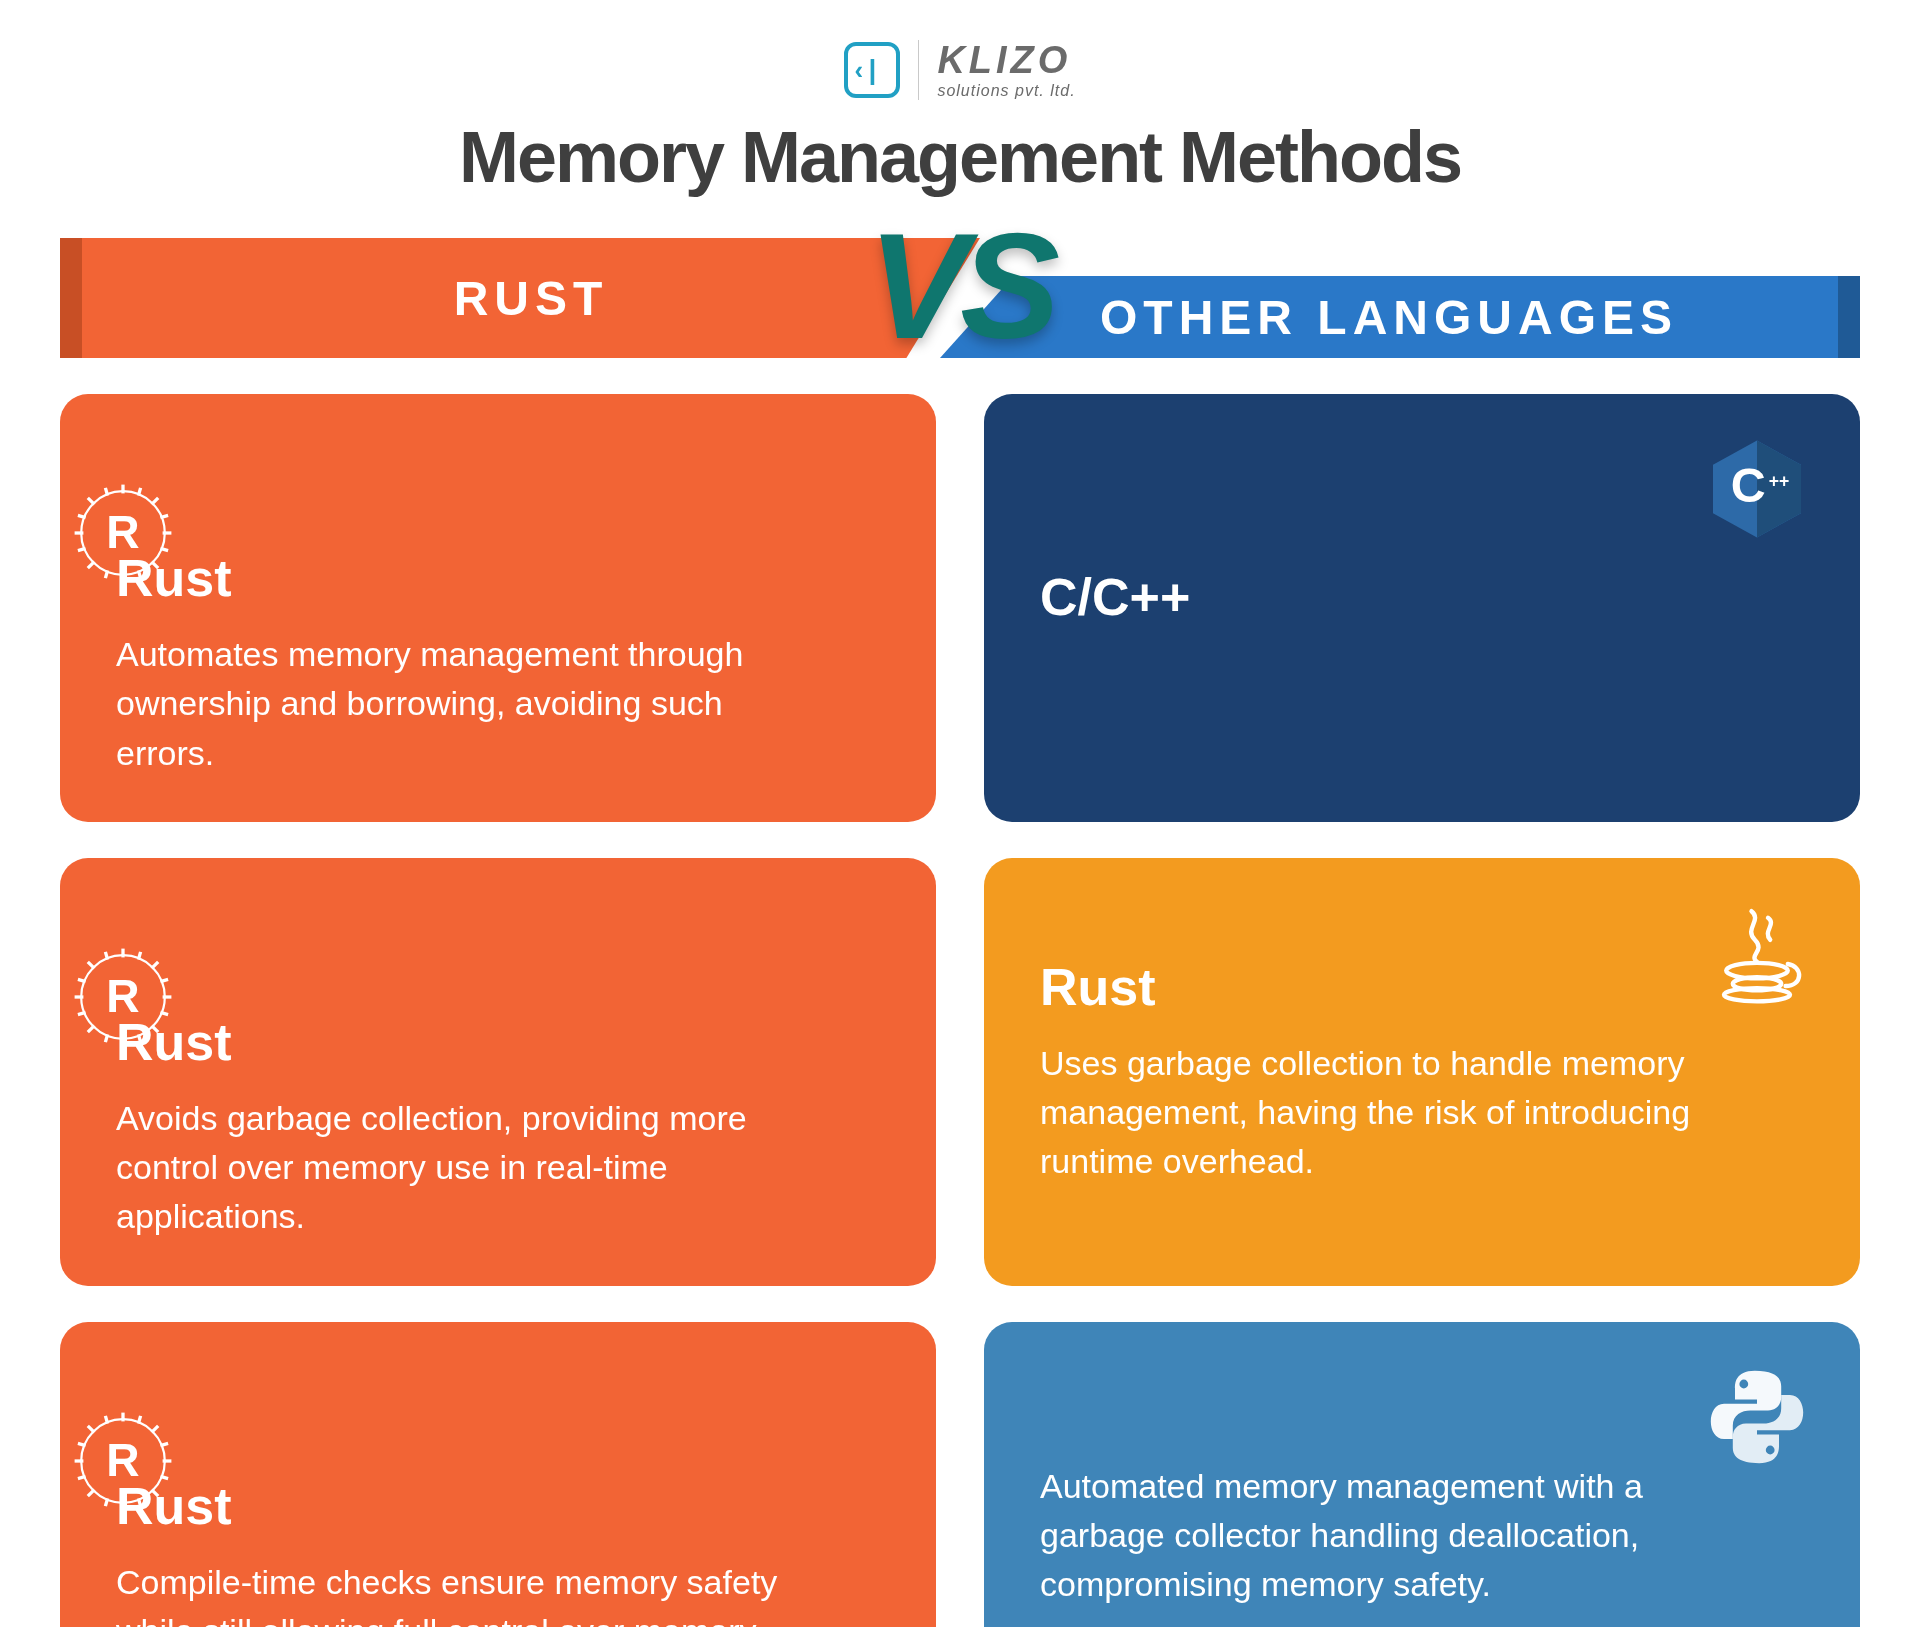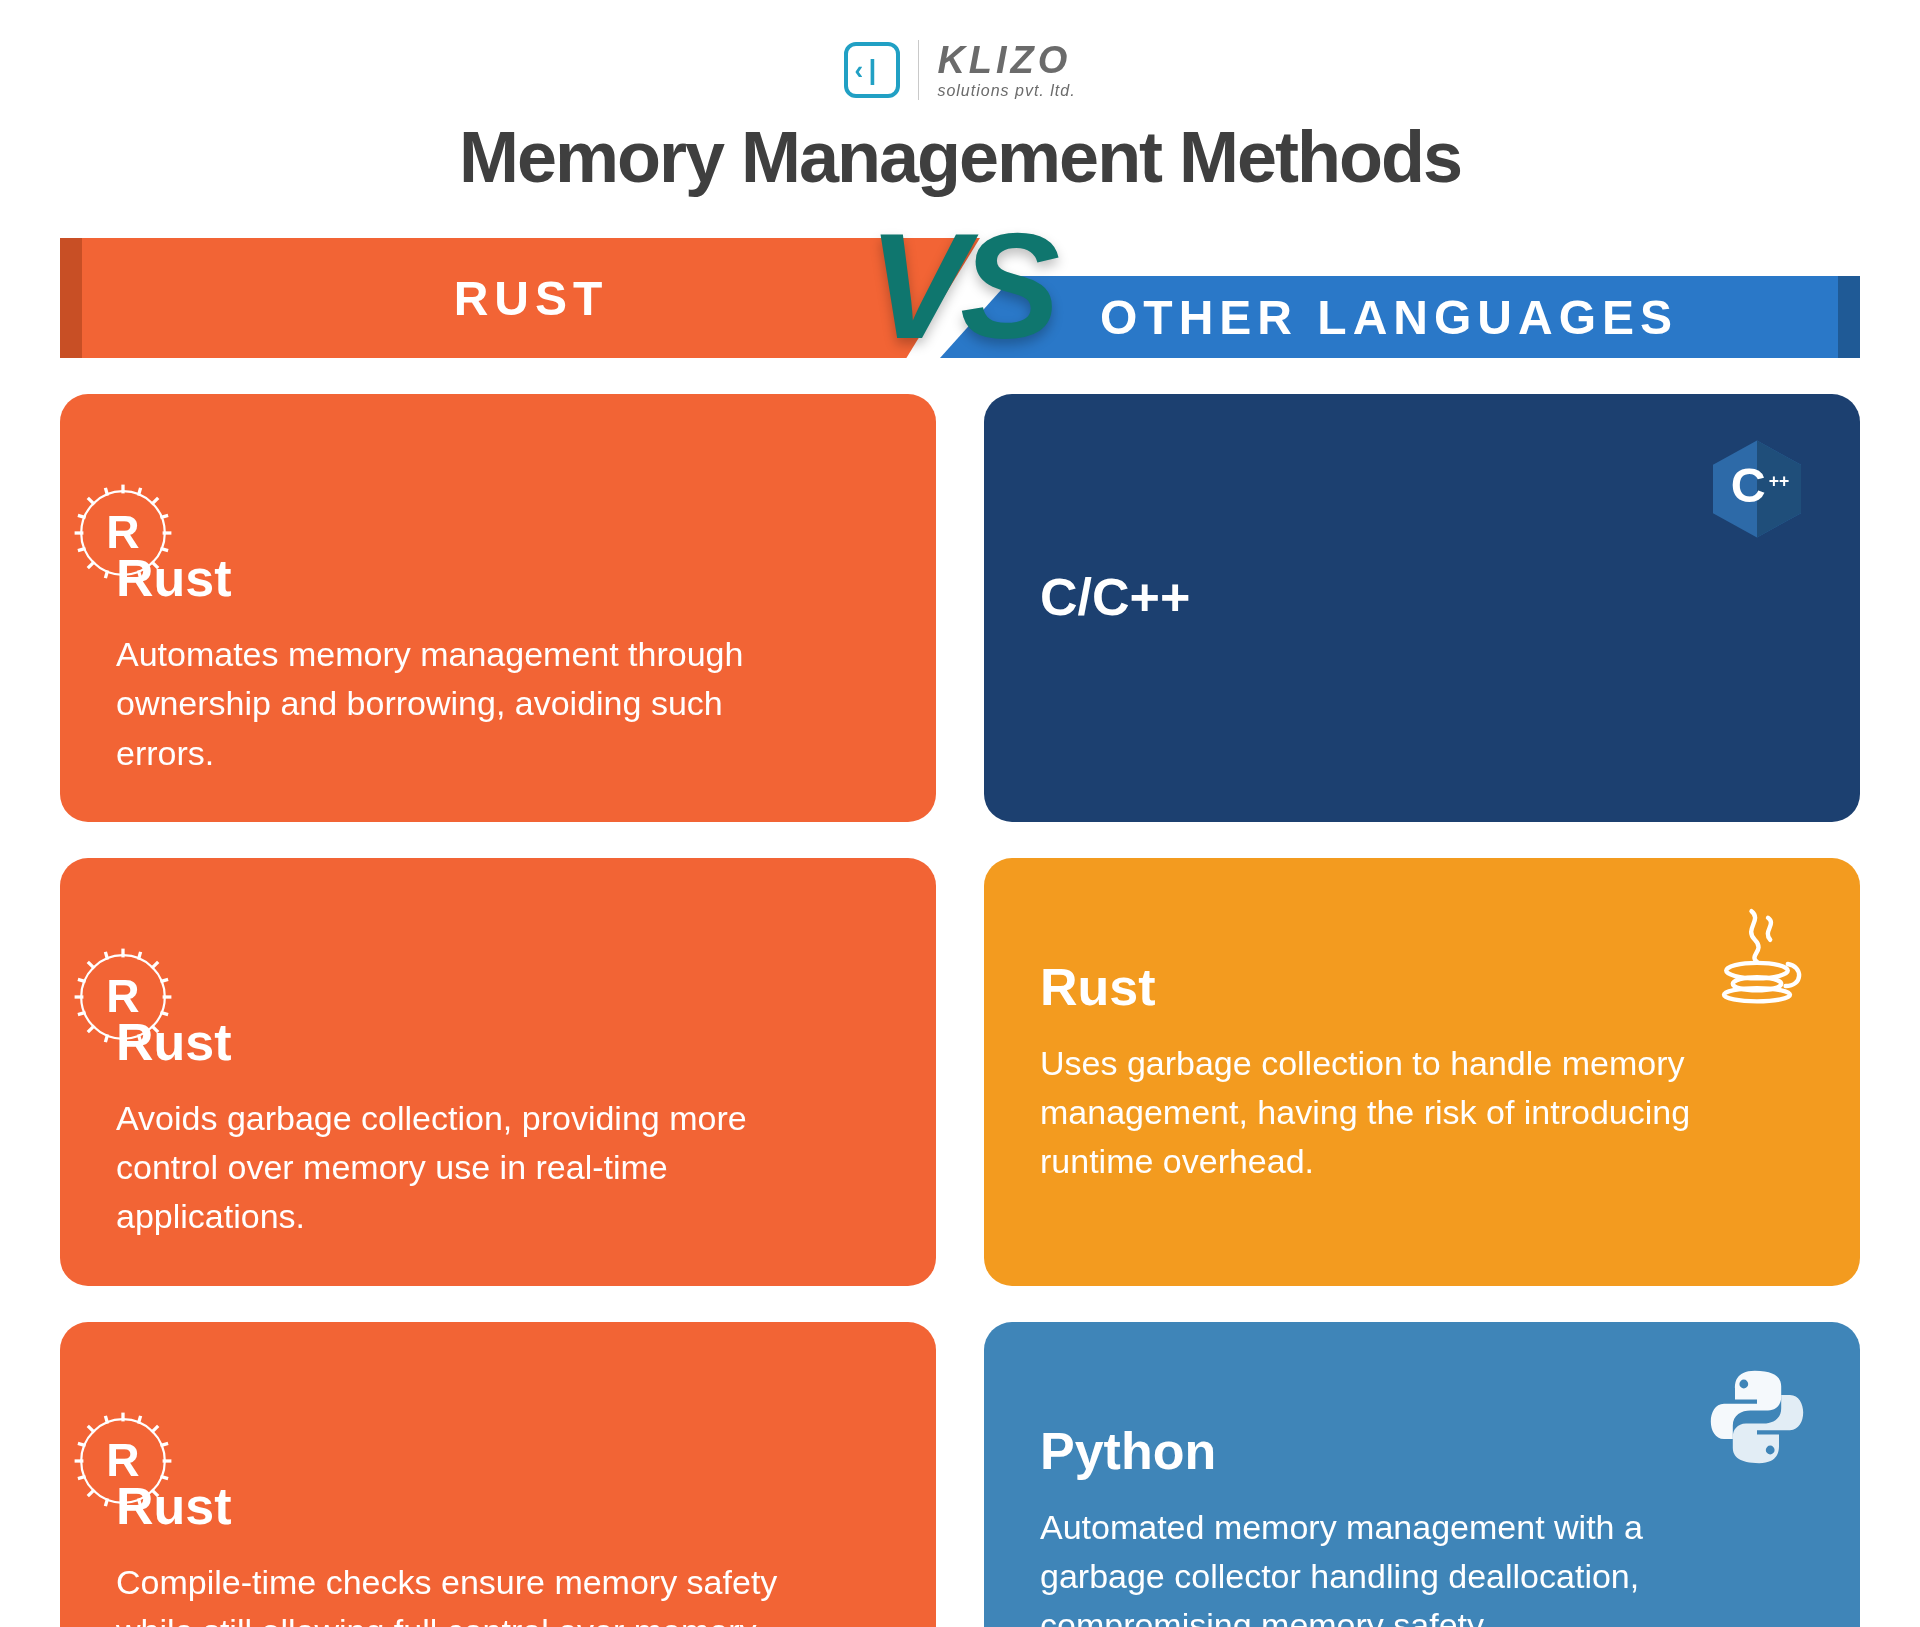--- a/index.html
+++ b/index.html
@@ -319,17 +319,16 @@
 
   <div class="card c-python">
     <div class="card-icon python-icon">
       <svg viewBox="0 0 100 100">
         <g fill="#ffffff">
           <path d="M48 8 C30 8 30 20 30 24 L30 34 L50 34 L50 38 L20 38 C12 38 8 46 8 54 C8 62 12 70 20 70 L28 70 L28 58 C28 48 36 44 44 44 L60 44 C68 44 72 38 72 32 L72 22 C72 14 66 8 48 8 Z M38 16 A4 4 0 1 1 38 24 A4 4 0 1 1 38 16 Z" opacity="0.95"></path>
           <path d="M52 92 C70 92 70 80 70 76 L70 66 L50 66 L50 62 L80 62 C88 62 92 54 92 46 C92 38 88 30 80 30 L72 30 L72 42 C72 52 64 56 56 56 L40 56 C32 56 28 62 28 68 L28 78 C28 86 34 92 52 92 Z M62 84 A4 4 0 1 1 62 76 A4 4 0 1 1 62 84 Z" opacity="0.85"></path>
         </g>
       </svg>
     </div>
-    <div class="card-title">Python</div>
     <div class="card-body">Automated memory management with a garbage collector handling deallocation, compromising memory safety.</div>
   </div>
 
 </div>
 
 </body></html>

